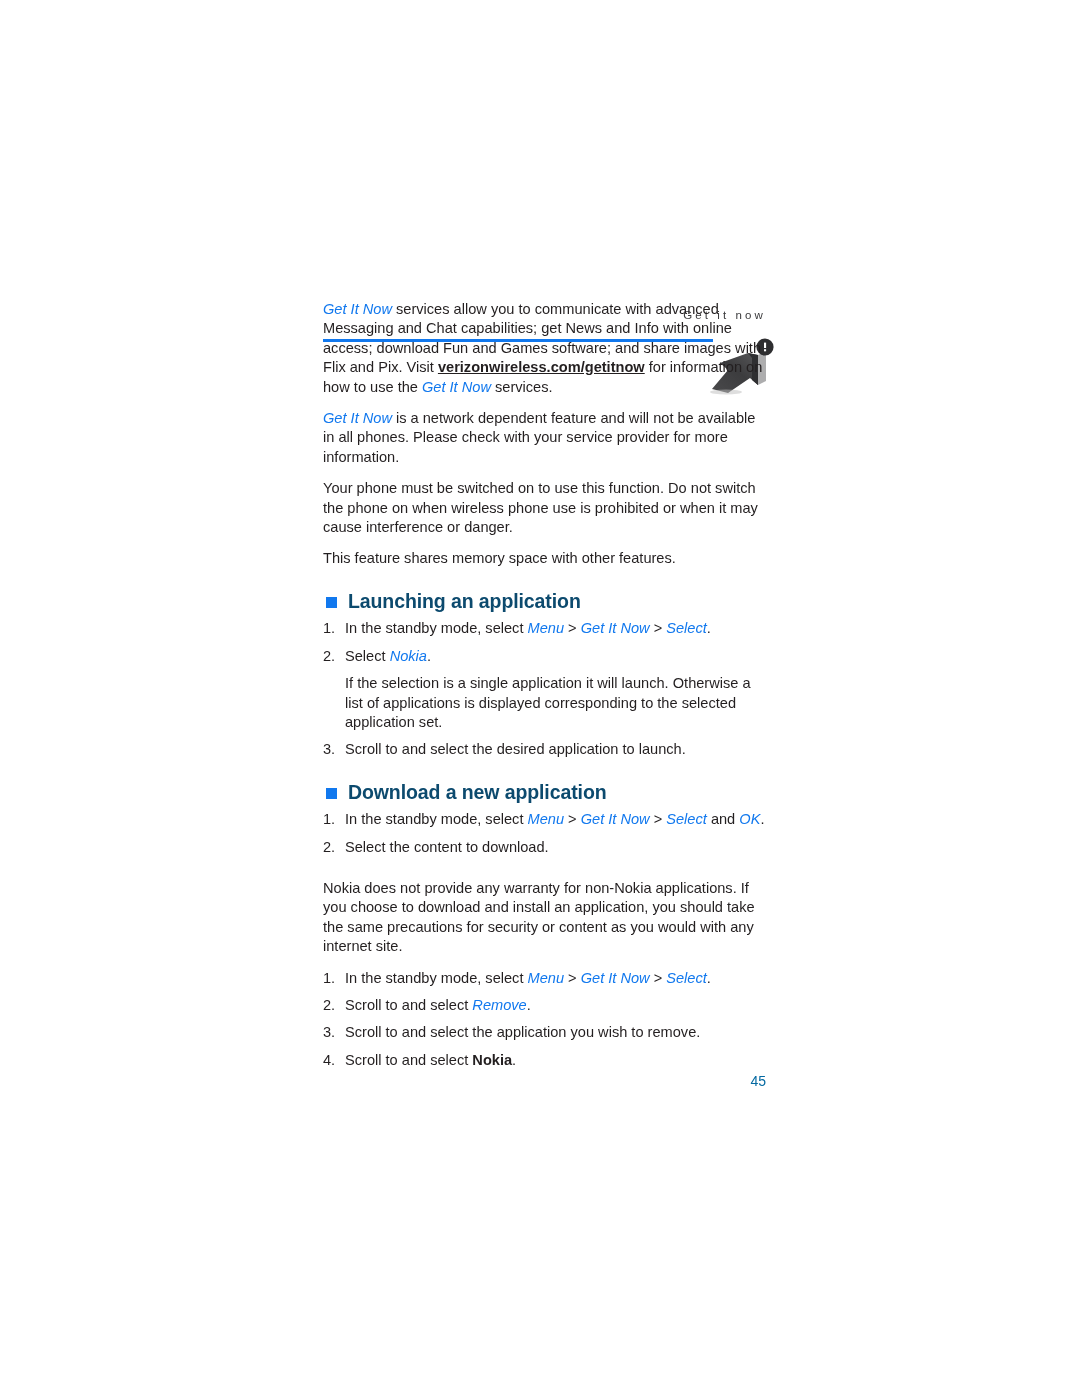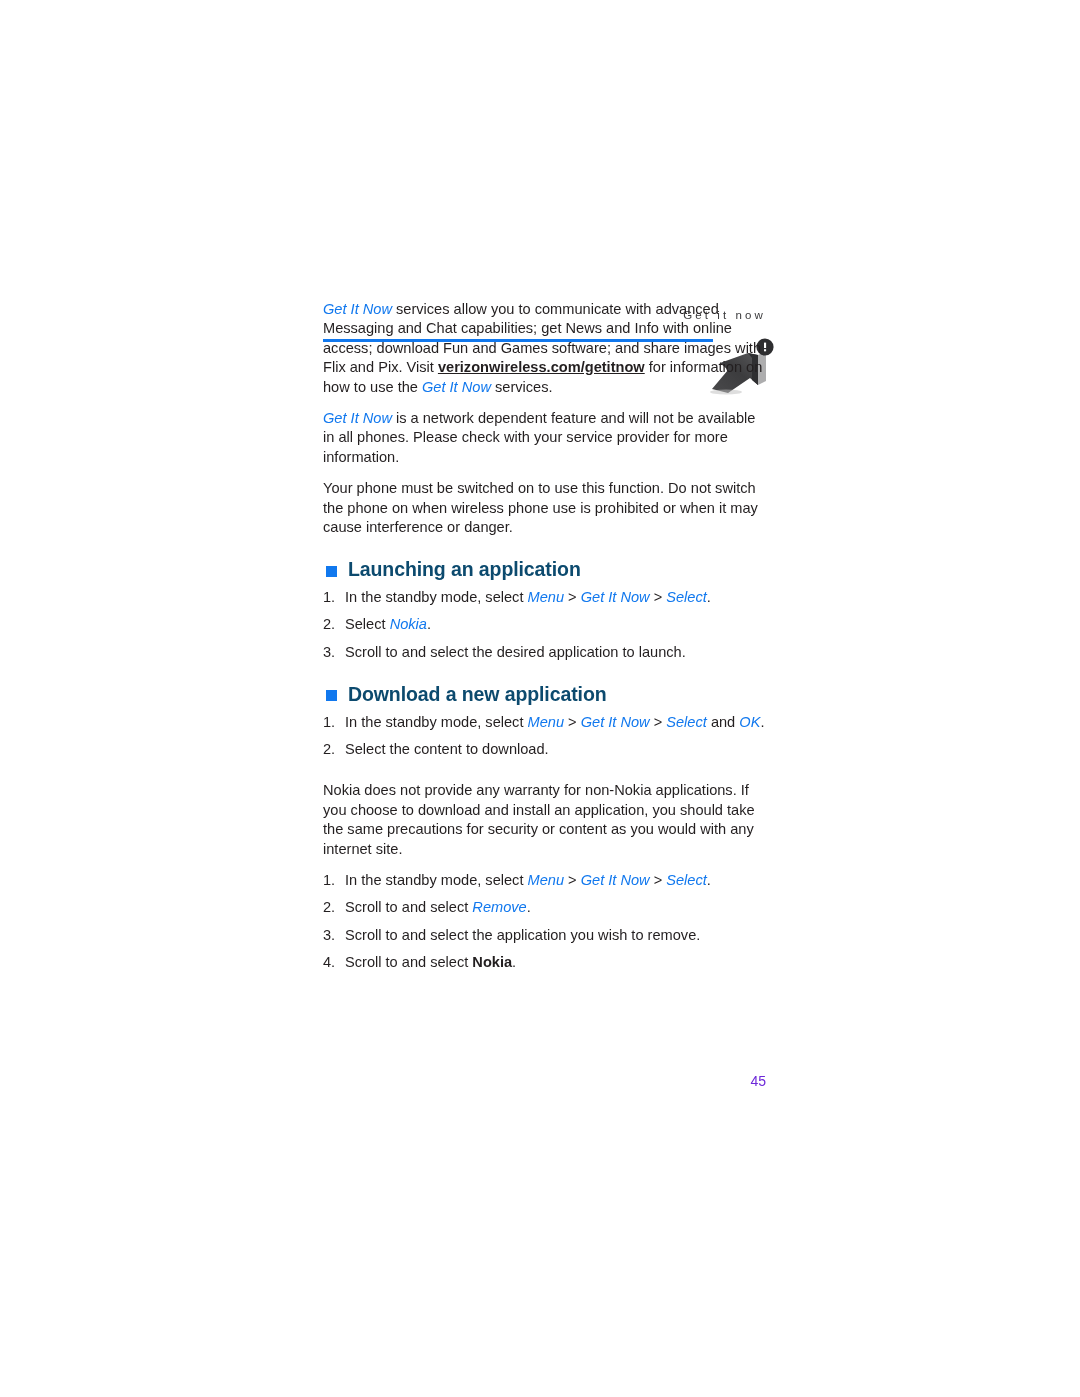--- a/index.html
+++ b/index.html
@@ -154,21 +154,21 @@
   }
 
   
   .page-number {
     position: absolute;
     left: 323px;
     top: 1073px;
     width: 443px;
     text-align: right;
     font-size: 14px;
-    color: #6d28d9;
+    color: #0369a1;
   }
 </style>
 </head>
 <body>
 
 <div class="page">
 
   <div class="running-header">Get it now</div>
 
   <div class="chapter-title-wrap">
@@ -195,31 +195,33 @@
   </div>
 
   <div class="content">
 
     <p class="body"><span class="ui">Get It Now</span><span> services allow you to communicate with advanced Messaging and Chat capabilities; get News and Info with online access; download Fun and Games software; and share images with Flix and Pix. Visit </span><span class="url">verizonwireless.com/getitnow</span><span> for information on how to use the </span><span class="ui">Get It Now</span><span> services.</span></p>
 
     <p class="body"><span class="ui">Get It Now</span><span> is a network dependent feature and will not be available in all phones. Please check with your service provider for more information.</span></p>
 
     <p class="body">Your phone must be switched on to use this function. Do not switch the phone on when wireless phone use is prohibited or when it may cause interference or danger.</p>
 
+    <p class="body">This feature shares memory space with other features.</p>
 
     <div class="section-heading">
       <span class="sq"></span>
       <span class="htext">Launching an application</span>
     </div>
     <ol class="steps">
       <li>
         <span class="marker">1.</span><span>In the standby mode, select </span><span class="ui">Menu</span><span> &gt; </span><span class="ui">Get It Now</span><span> &gt; </span><span class="ui">Select</span><span>.</span>
       </li>
       <li>
         <span class="marker">2.</span><span>Select </span><span class="ui">Nokia</span><span>.</span>
+        <span class="note">If the selection is a single application it will launch. Otherwise a list of applications is displayed corresponding to the selected application set.</span>
       </li>
       <li>
         <span class="marker">3.</span><span>Scroll to and select the desired application to launch.</span>
       </li>
     </ol>
 
     <div class="section-heading">
       <span class="sq"></span>
       <span class="htext">Download a new application</span>
     </div>

